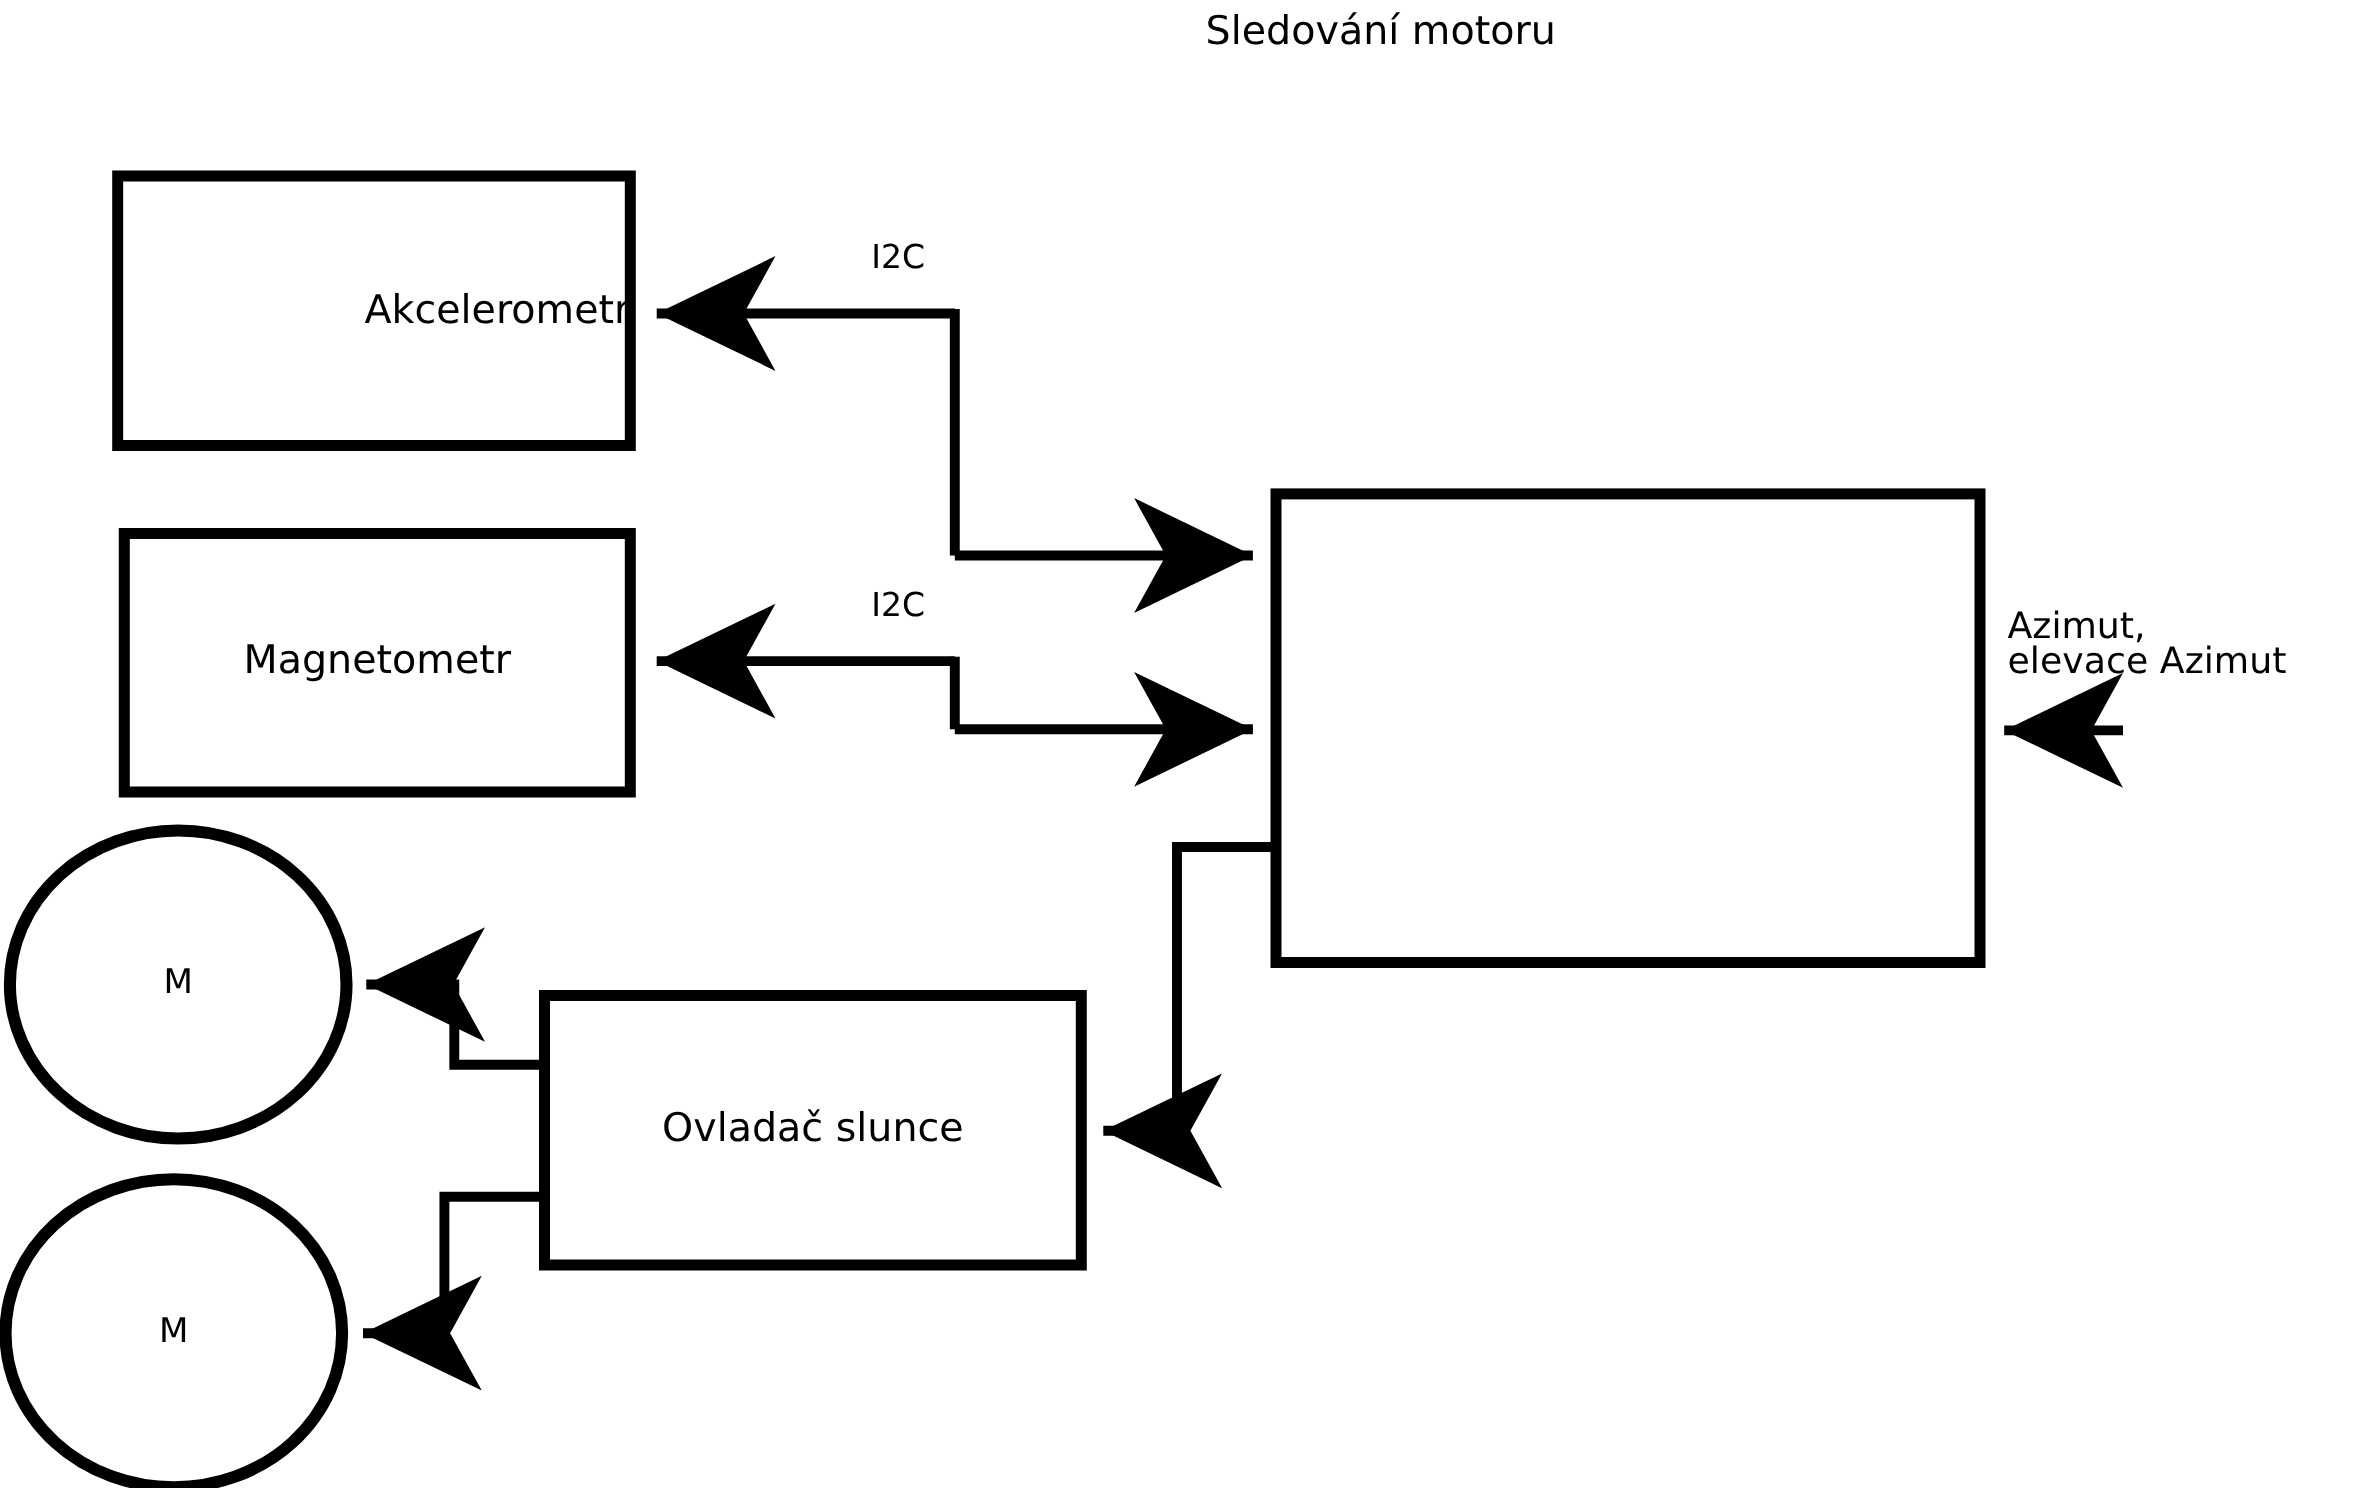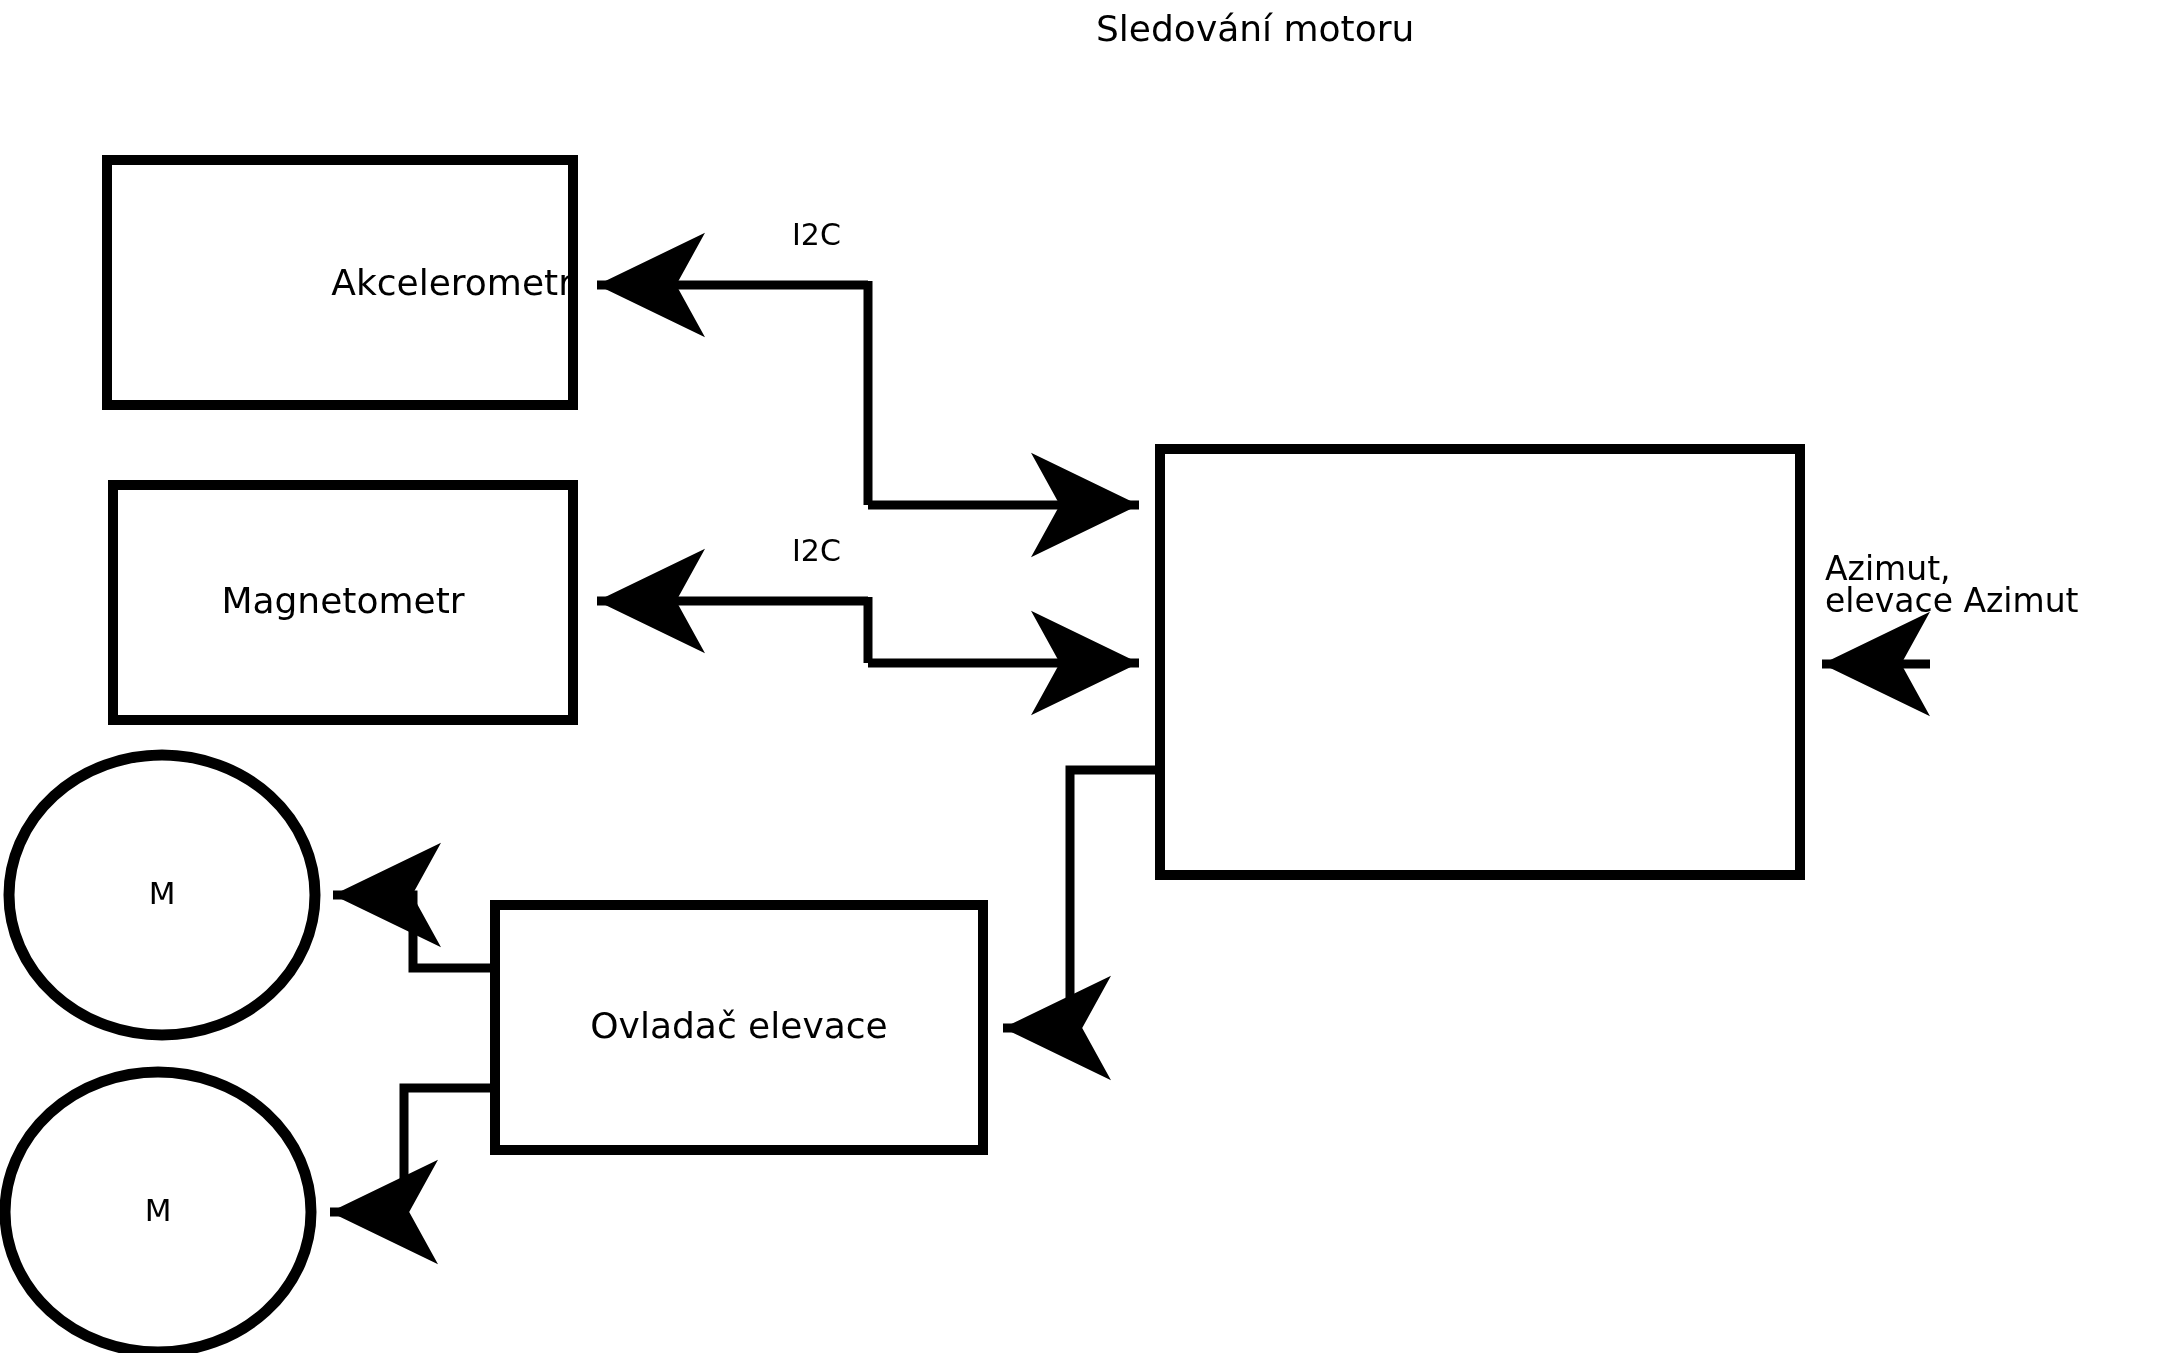--- a/index.html
+++ b/index.html
@@ -102,21 +102,21 @@
     <path d="M 495,1088 L 404,1088 L 404,1212 L 330,1212" fill="none" stroke="#000000" stroke-width="9" marker-end="url(#arrow-left)"></path>
   </svg>
 
   <div class="title-text" style="left:1096px; top:8px;">Sledování motoru</div>
 
   <div class="node-text box-label" style="left:107px; top:262px; width:466px;text-align:right;">Akcelerometr</div>
 
   <div class="node-text box-label" style="left:113px; top:580px; width:460px;">Magnetometr</div>
 
 
-  <div class="node-text box-label" style="left:495px; top:1005px; width:488px;">Ovladač elevace</div>
+  <div class="node-text box-label" style="left:495px; top:1005px; width:488px;">Ovladač slunce</div>
 
   <div class="node-text motor-label" style="left:62px; top:875px; width:200px;">M</div>
 
   <div class="node-text motor-label" style="left:58px; top:1192px; width:200px;">M</div>
 
   <div class="edge-label" style="left:792px; top:217px;">I2C</div>
 
   <div class="edge-label" style="left:792px; top:533px;">I2C</div>
 
   <div class="side-label" style="left:1825px; top:537px;margin-top:11px;">Azimut,</div>

